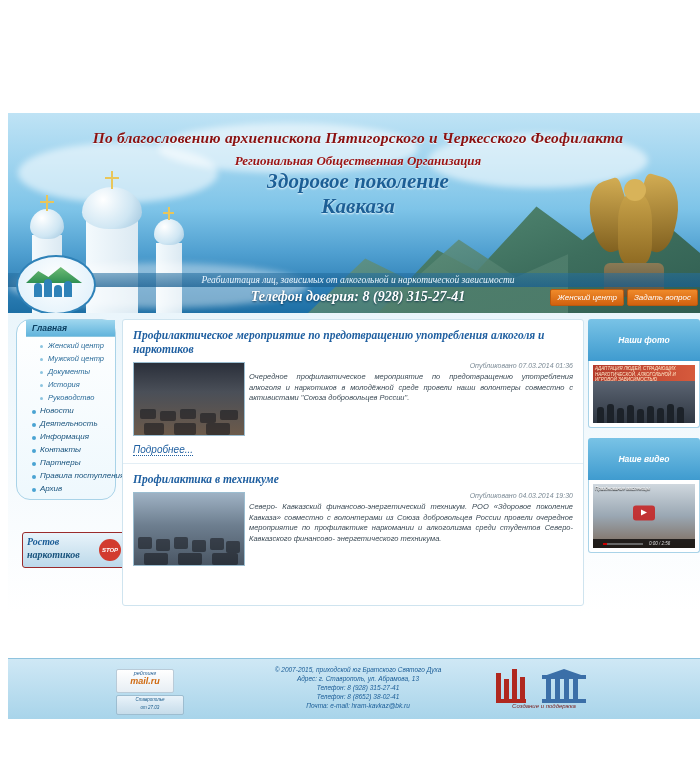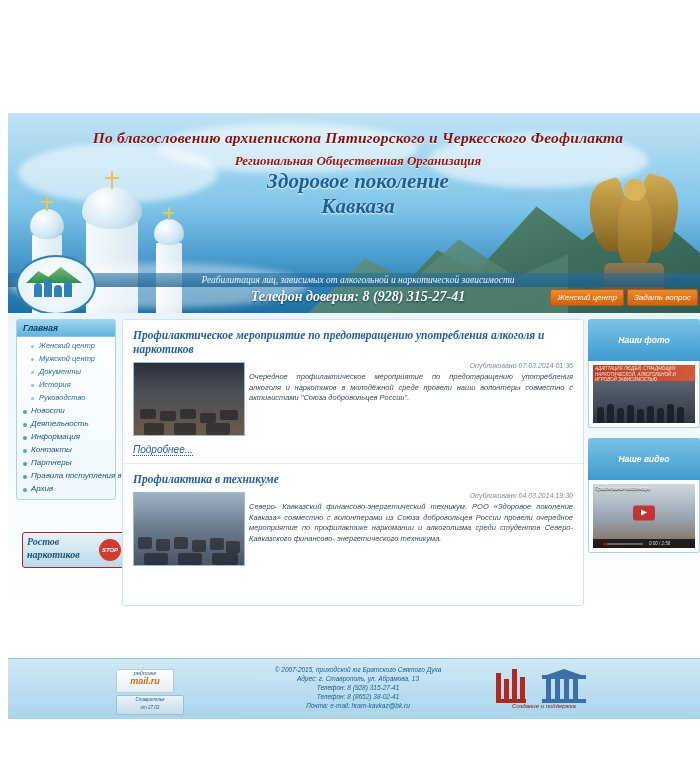--- a/index.html
+++ b/index.html
@@ -61,21 +61,21 @@
      padding:0 6px;background:linear-gradient(180deg,#f08a2a,#d0610f);border:1px solid #b85a10;cursor:pointer;}
   .hdr-btn.b1{right:84px;}
   .hdr-btn.b2{right:10px;}
 
   
   .content{position:relative;width:700px;height:345px;background:#ffffff;}
   .content-bg{position:absolute;left:0;top:0;width:700px;height:300px;background:linear-gradient(180deg,#eaf5fb,#ffffff);}
 
   
   .side-left{position:absolute;left:8px;top:6px;width:100px;}
-  .side-box{background:linear-gradient(180deg,#ffffff,#eef8fd);border:1px solid #a9d3e8;border-radius:3px;}
+  .side-box{background:linear-gradient(180deg,#ffffff,#eef8fd);border:1px solid #a9d3e8;border-radius:14px;padding-left:9px;}
   .side-title{background:linear-gradient(180deg,#9ed6ee,#62b4dc);color:#0b3f61;font-size:8.5px;font-weight:bold;
      padding:3px 6px;border-bottom:1px solid #8cc6e0;}
   .menu{list-style:none;margin:0;padding:2px 0 4px 0;}
   .menu li{font-size:8px;color:#17527c;padding:2px 4px 2px 14px;position:relative;cursor:pointer;white-space:nowrap;}
   .menu li:before{content:"";position:absolute;left:6px;top:6px;width:4px;height:4px;background:#4aa3d2;border-radius:50%;}
   .menu li.sub{padding-left:22px;font-size:7.5px;color:#2a6b99;}
   .menu li.sub:before{left:14px;width:3px;height:3px;background:#8bc4e0;}
   .banner-rostov{position:absolute;left:6px;top:213px;width:104px;height:34px;border:1px solid #9a2b2b;border-radius:3px;
      background:linear-gradient(180deg,#e8f3fa,#bcd9ea);overflow:hidden;}
   .banner-rostov .t1{position:absolute;left:4px;top:3px;color:#1a5c96;font-size:10px;font-weight:bold;font-family:"Liberation Serif",serif;}

